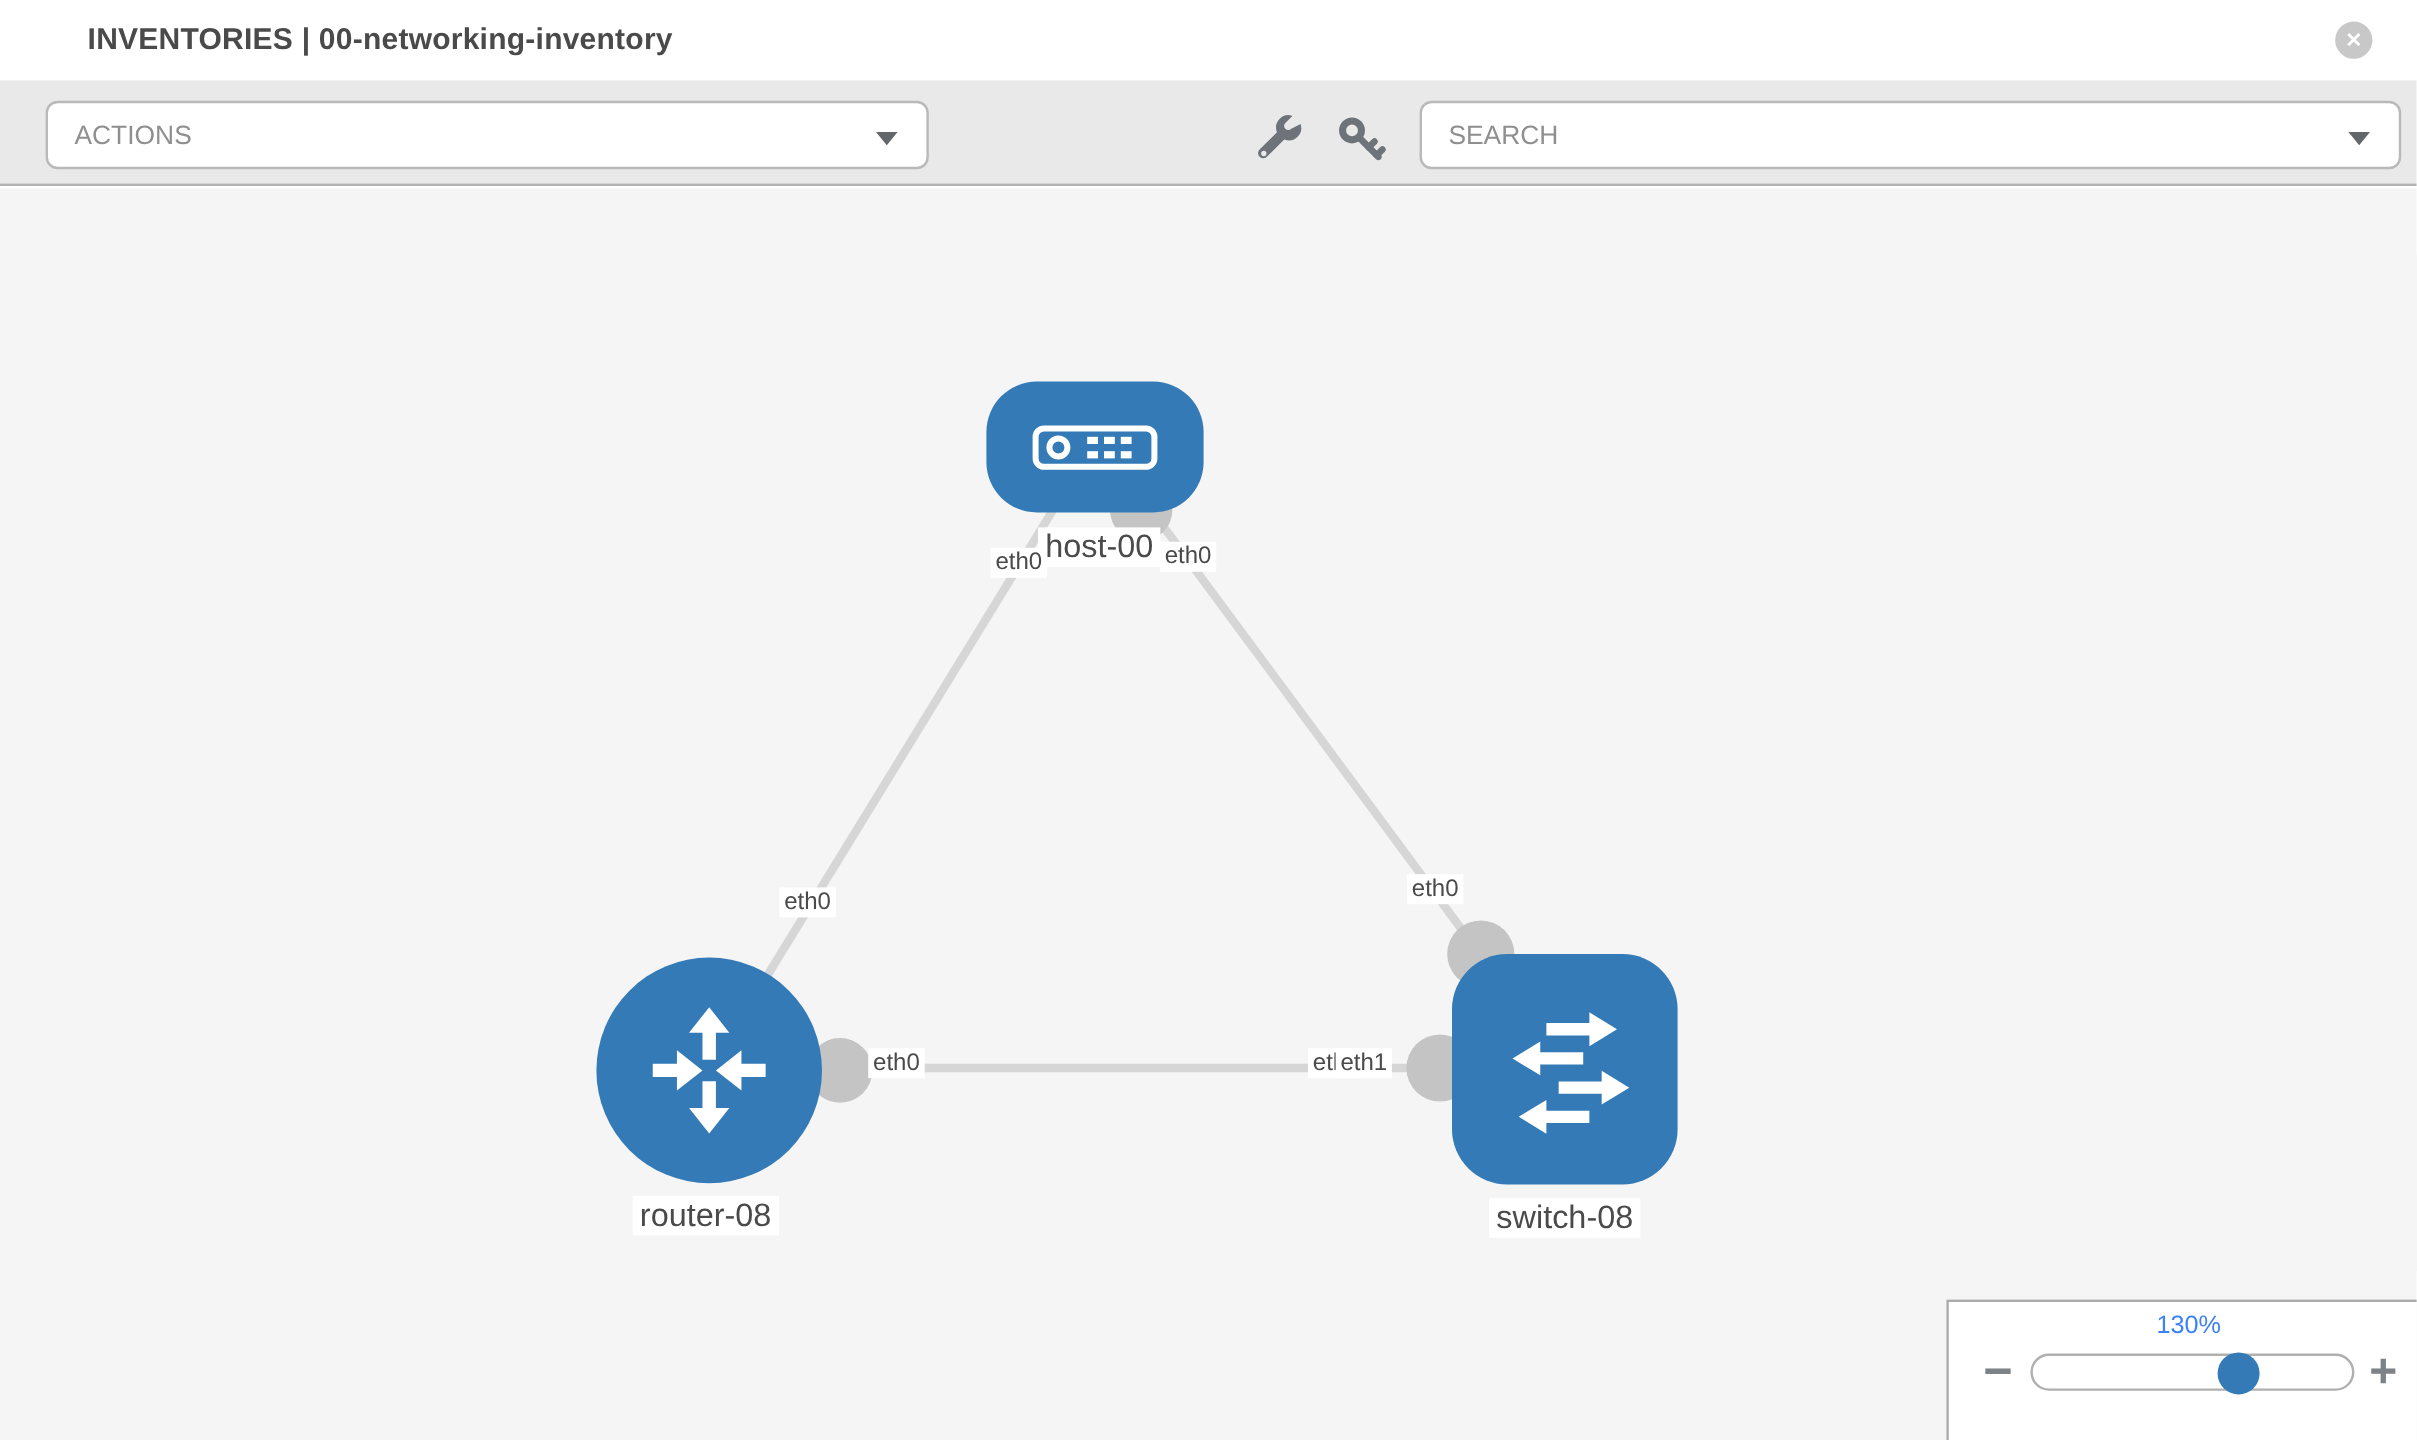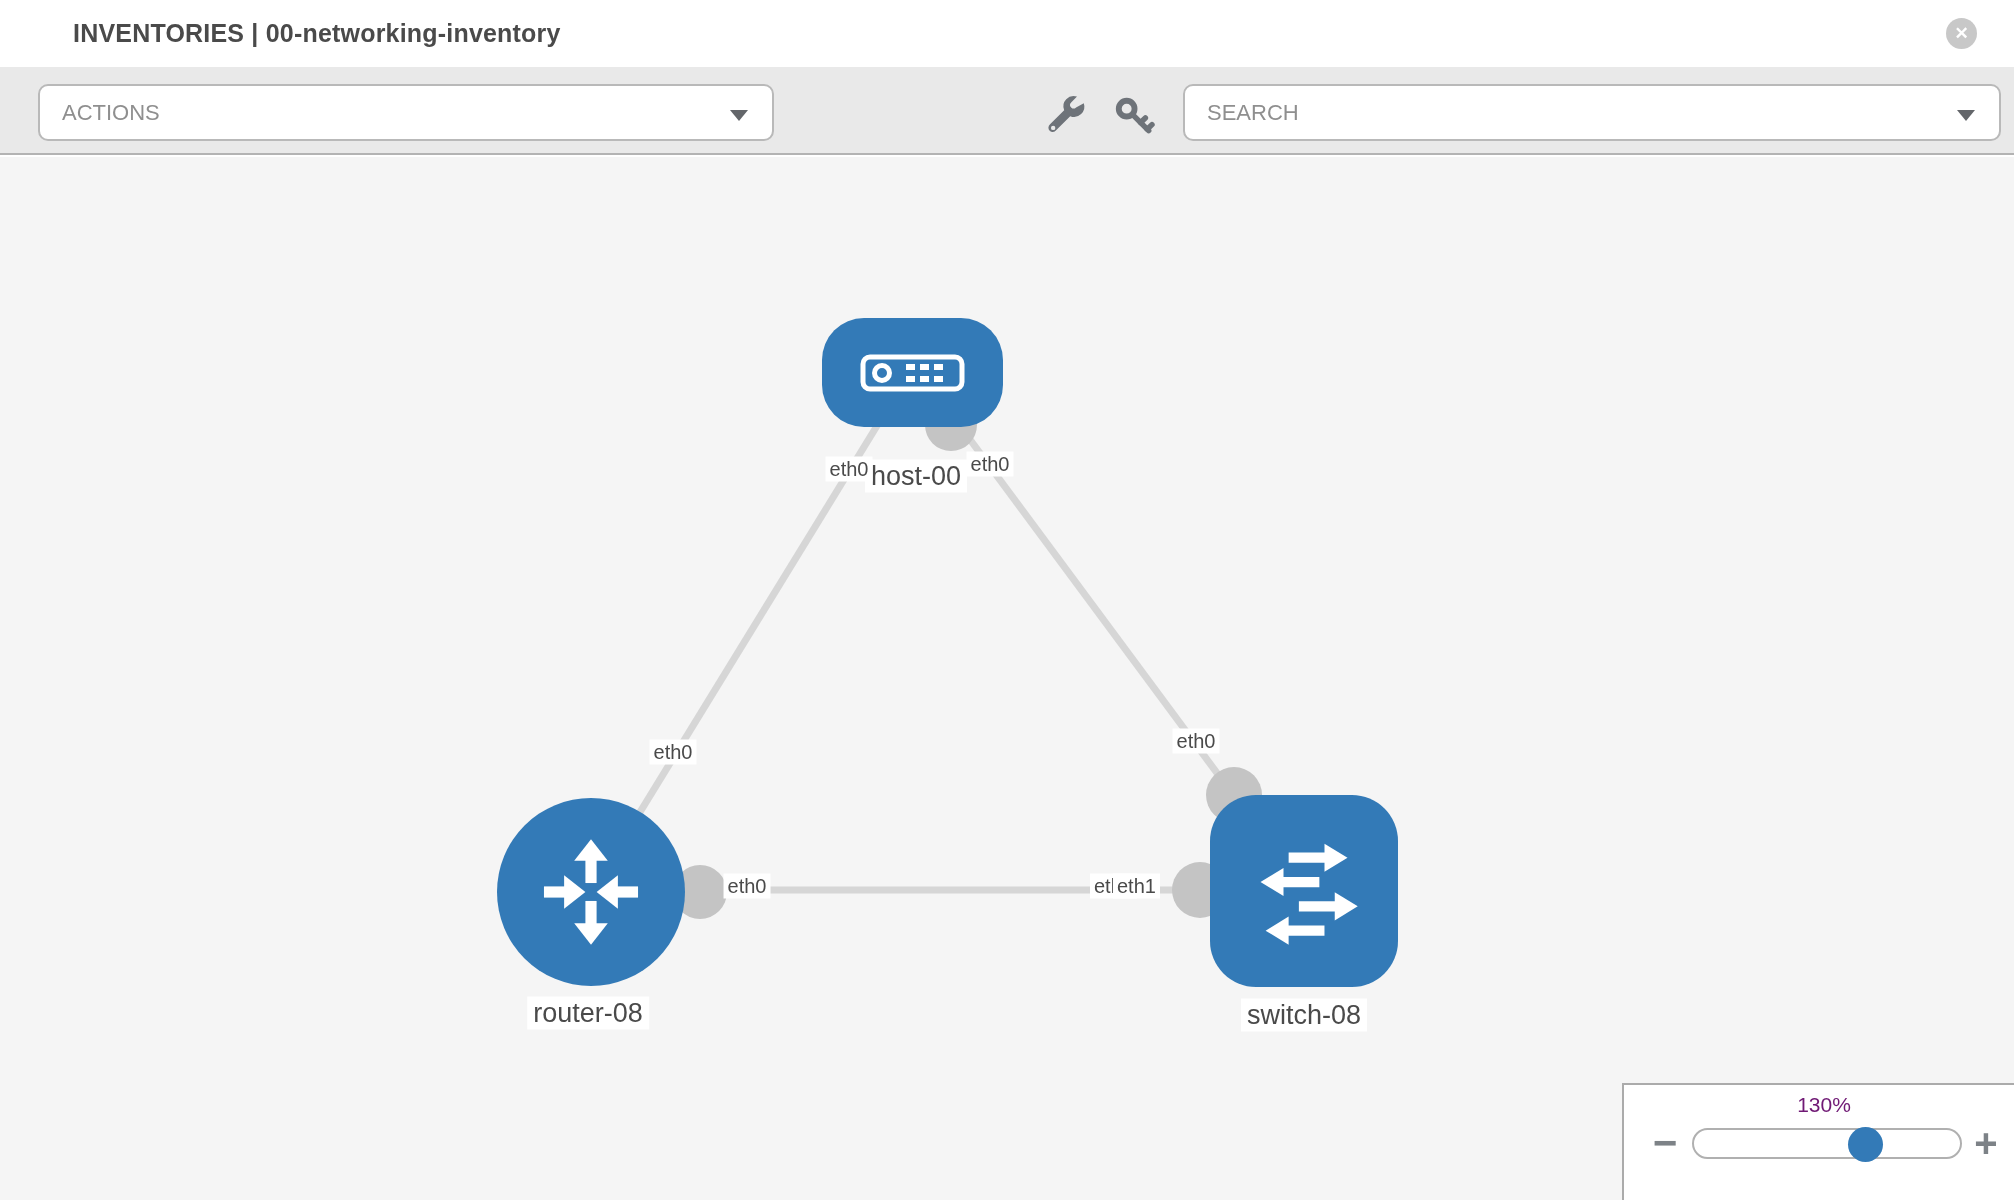--- a/index.html
+++ b/index.html
@@ -29,21 +29,21 @@
   .node-host { left:822px; top:161px; width:181px; height:109px; border-radius:42px; }
   .node-router { left:497px; top:641px; width:188px; height:188px; border-radius:50%; }
   .node-switch { left:1210px; top:638px; width:188px; height:192px; border-radius:46px; }
 
   .node-label { position:absolute; transform:translate(-50%,-50%); background:#fff; padding:1px 6px; font-size:27px; color:#4a4a4a; white-space:nowrap; }
   .iface-label { position:absolute; transform:translate(-50%,-50%); background:#fff; padding:1px 4px; font-size:20px; color:#4a4a4a; white-space:nowrap; }
   .iface-label.no-cx { transform:translate(0,-50%); }
 
   
   .zoom-panel { position:absolute; left:1622px; top:1083px; width:400px; height:125px; background:#fff; border:2px solid #ababab; }
-  .zoom-value { position:absolute; left:200px; top:8px; transform:translateX(-50%); font-size:21px; color:#701a75; }
+  .zoom-value { position:absolute; left:200px; top:8px; transform:translateX(-50%); font-size:21px; color:#3b82f6; }
   .zoom-minus, .zoom-plus { position:absolute; transform:translate(-50%,-50%); color:#7d8287; font-weight:bold; cursor:pointer; line-height:1; }
   .zoom-minus { left:41px; top:58px; font-size:42px; }
   .zoom-plus  { left:362px; top:58px; font-size:40px; }
   .zoom-track { position:absolute; left:68px; top:43px; width:270px; height:31px; border:2px solid #b0b0b0; border-radius:16px; background:#fff; cursor:pointer; }
   .zoom-thumb { position:absolute; left:224px; top:42px; width:35px; height:35px; border-radius:50%; background:#337ab7; cursor:grab; }
 </style>
 </head>
 <body>
 
 <div class="page">
@@ -134,21 +134,21 @@
           <line x1="62" y1="43" x2="30" y2="43"></line>
           <polygon points="16,43 34,32 34,54" stroke="none"></polygon>
           <line x1="46" y1="62" x2="78" y2="62"></line>
           <polygon points="92,62 74,51 74,73" stroke="none"></polygon>
           <line x1="66" y1="81" x2="34" y2="81"></line>
           <polygon points="20,81 38,70 38,92" stroke="none"></polygon>
         </g>
       </svg>
     </div>
 
-    <div class="node-label" style="left:916px; top:299px;margin-top:20px;">host-00</div>
+    <div class="node-label" style="left:916px; top:299px;">host-00</div>
     <div class="node-label" style="left:588px; top:856px;">router-08</div>
     <div class="node-label" style="left:1304px; top:858px;">switch-08</div>
 
     <div class="iface-label" style="left:849px; top:312px;">eth0</div>
     <div class="iface-label" style="left:990px; top:307px;">eth0</div>
     <div class="iface-label" style="left:673px; top:595px;">eth0</div>
     <div class="iface-label" style="left:1196px; top:584px;">eth0</div>
     <div class="iface-label" style="left:747px; top:729px;">eth0</div>
     <div class="iface-label no-cx" style="left:1090px; top:729px;">eth0</div>
     <div class="iface-label no-cx" style="left:1113px; top:729px;text-align:center;">eth1</div>

